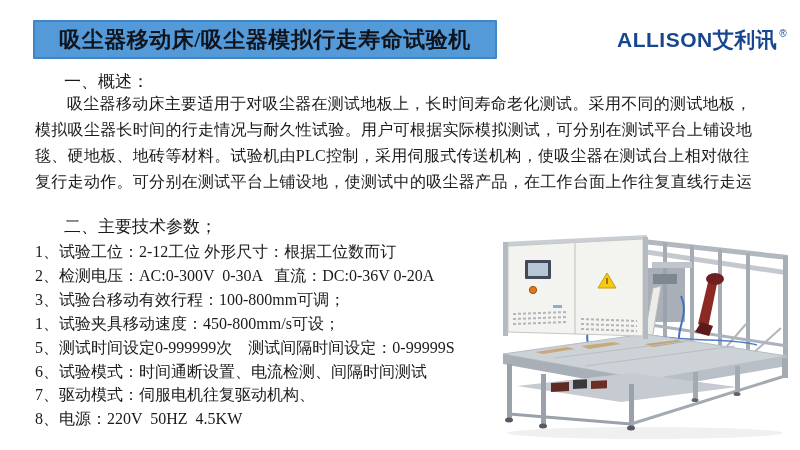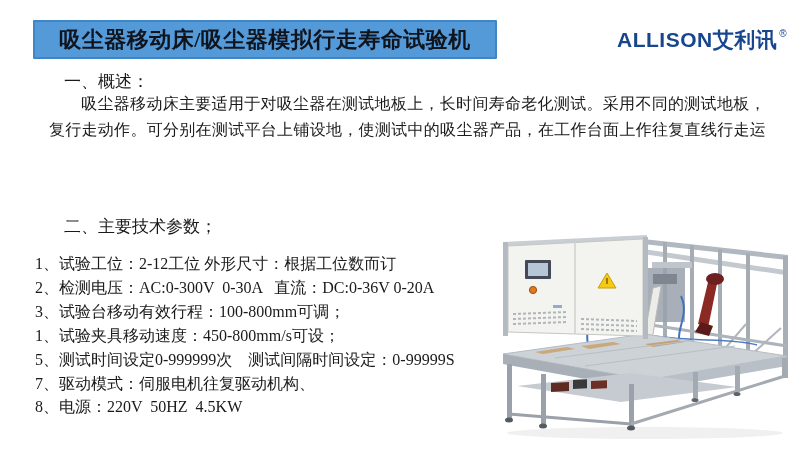--- a/index.html
+++ b/index.html
@@ -31,24 +31,24 @@
   }
   .sec-heading {
     position:absolute; left:35px; font-size:17px; white-space:pre;margin-left:29px;
   }
   #overview-heading { top:70px; }
   #specs-heading { top:215px;text-align:center; }
   .para {
     position:absolute; left:35px; top:91px; width:745px;
     font-size:16px; line-height:26px; letter-spacing:0.3px;
   }
-  .para-line { white-space:pre;text-align:center; }
+  .para-line { white-space:pre; }
   .para-line:first-child { text-indent:2em; }
   .spec-list {
-    position:absolute; left:35px; top:252px; width:470px;
+    position:absolute; left:35px; top:240px; width:470px;
     font-size:16px; line-height:23.9px;
   }
   .spec-line { white-space:pre; }
   .photo {
     position:absolute; left:495px; top:226px; width:300px; height:220px;
   }
   .photo svg { width:100%; height:100%; display:block; }
 </style>
 </head>
 <body style="--banner-bg: #549ad9; --banner-border: #3f86c6; --brand-blue: #17468e; --text-color: #1a1a1a;">
@@ -58,31 +58,34 @@
 </div>
 
 <div class="logo">
   <span>ALLISON</span><span class="cn">艾利讯</span><span class="reg">®</span>
 </div>
 
 <div class="sec-heading" id="overview-heading">一、概述：</div>
 
 <div class="para">
     <div class="para-line">吸尘器移动床主要适用于对吸尘器在测试地板上，长时间寿命老化测试。采用不同的测试地板，</div>
+    <div class="para-line">模拟吸尘器长时间的行走情况与耐久性试验。用户可根据实际模拟测试，可分别在测试平台上铺设地</div>
+    <div class="para-line">毯、硬地板、地砖等材料。试验机由PLC控制，采用伺服式传送机构，使吸尘器在测试台上相对做往</div>
     <div class="para-line">复行走动作。可分别在测试平台上铺设地，使测试中的吸尘器产品，在工作台面上作往复直线行走运</div>
   </div>
 
 <div class="sec-heading" id="specs-heading">二、主要技术参数；</div>
 
 <div class="spec-list">
     <div class="spec-line">1、试验工位：2-12工位 外形尺寸：根据工位数而订</div>
     <div class="spec-line">2、检测电压：AC:0-300V  0-30A   直流：DC:0-36V 0-20A</div>
     <div class="spec-line">3、试验台移动有效行程：100-800mm可调；</div>
     <div class="spec-line">1、试验夹具移动速度：450-800mm/s可设；</div>
     <div class="spec-line">5、测试时间设定0-999999次    测试间隔时间设定：0-99999S</div>
+    <div class="spec-line">6、试验模式：时间通断设置、电流检测、间隔时间测试</div>
     <div class="spec-line">7、驱动模式：伺服电机往复驱动机构、</div>
     <div class="spec-line">8、电源：220V  50HZ  4.5KW</div>
   </div>
 
 <div class="photo" title="吸尘器模拟行走寿命试验机设备照片">
   <svg viewBox="0 0 300 220" xmlns="http://www.w3.org/2000/svg">
 
     <ellipse cx="150" cy="207" rx="138" ry="6" fill="#000000" opacity="0.06"></ellipse>
 
     <g fill="#b2b8c0">

